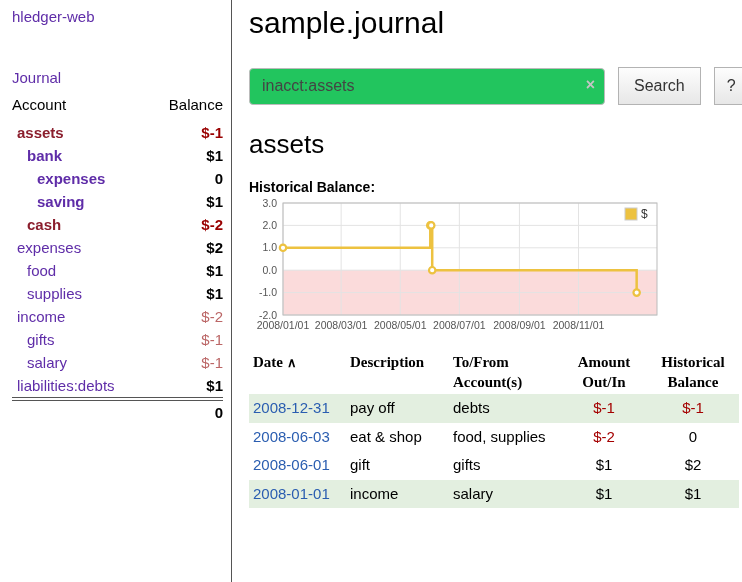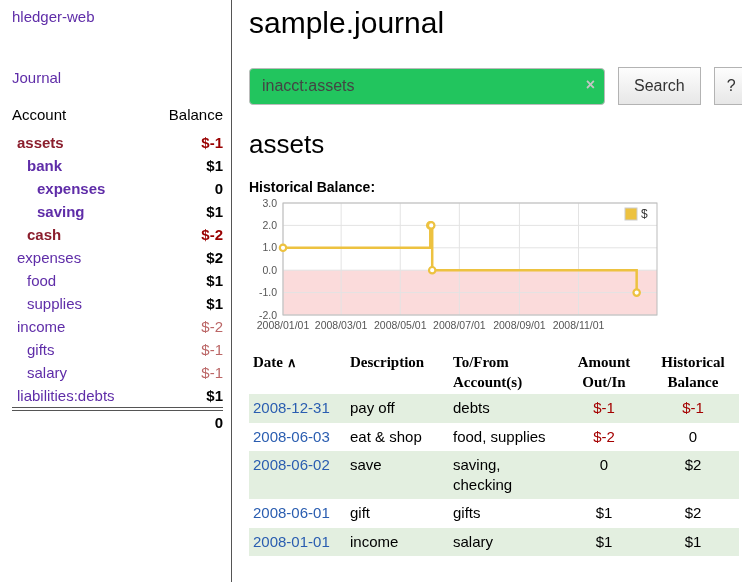--- a/index.html
+++ b/index.html
@@ -13,21 +13,21 @@
   .page { display:flex; height:582px; }
 
   
   .sidebar {
     flex:0 0 232px; width:232px; height:100%;
     border-right:1px solid #555;
     padding:8px 8px 0 12px;
   }
   .app-title { display:block; color:var(--purple); font-size:15px; }
   .journal-link { display:block; margin-top:44px; color:var(--purple); font-size:15px; }
-  table.accounts { width:100%; border-collapse:collapse; margin-top:18px; font-size:15px; }
+  table.accounts { width:100%; border-collapse:collapse; margin-top:8px; font-size:15px; }
   table.accounts th { font-weight:normal; text-align:left; padding:2px 0 8px 0; }
   table.accounts th.bal-h { text-align:right; }
   table.accounts td { padding:3px 0; }
   td.acct-cell { white-space:nowrap; }
   .acct-link { color:var(--purple); display:inline-block; }
   .acct-link.bold { font-weight:bold; }
   .acct-link.visited { color:var(--maroon); }
   td.bal { text-align:right; font-weight:bold; white-space:nowrap; }
   td.bal.neg-strong { color:var(--negstrong); }
   td.bal.neg-soft { color:var(--negsoft); font-weight:normal; }
@@ -220,27 +220,20 @@
             <td class="r amt-neg">$-1</td>
             <td class="r amt-neg">$-1</td>
           </tr>
           <tr>
             <td class="c-date"><a href="#" class="date-link">2008-06-03</a></td>
             <td>eat &amp; shop</td>
             <td>food, supplies</td>
             <td class="r amt-neg">$-2</td>
             <td class="r">0</td>
           </tr>
-          <tr class="shaded">
-            <td class="c-date"><a href="#" class="date-link">2008-06-02</a></td>
-            <td>save</td>
-            <td>saving, checking</td>
-            <td class="r">0</td>
-            <td class="r">$2</td>
-          </tr>
           <tr>
             <td class="c-date"><a href="#" class="date-link">2008-06-01</a></td>
             <td>gift</td>
             <td>gifts</td>
             <td class="r">$1</td>
             <td class="r">$2</td>
           </tr>
           <tr class="shaded">
             <td class="c-date"><a href="#" class="date-link">2008-01-01</a></td>
             <td>income</td>

